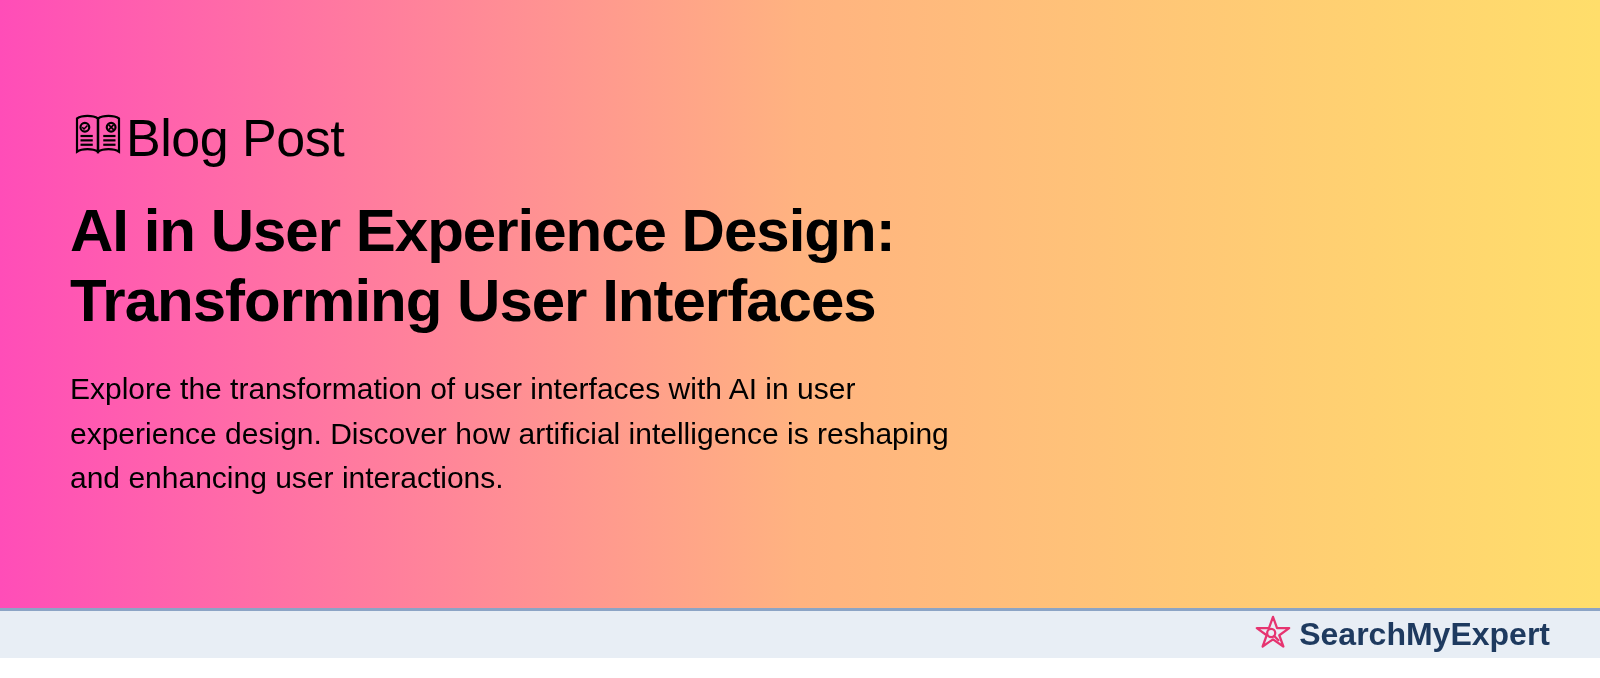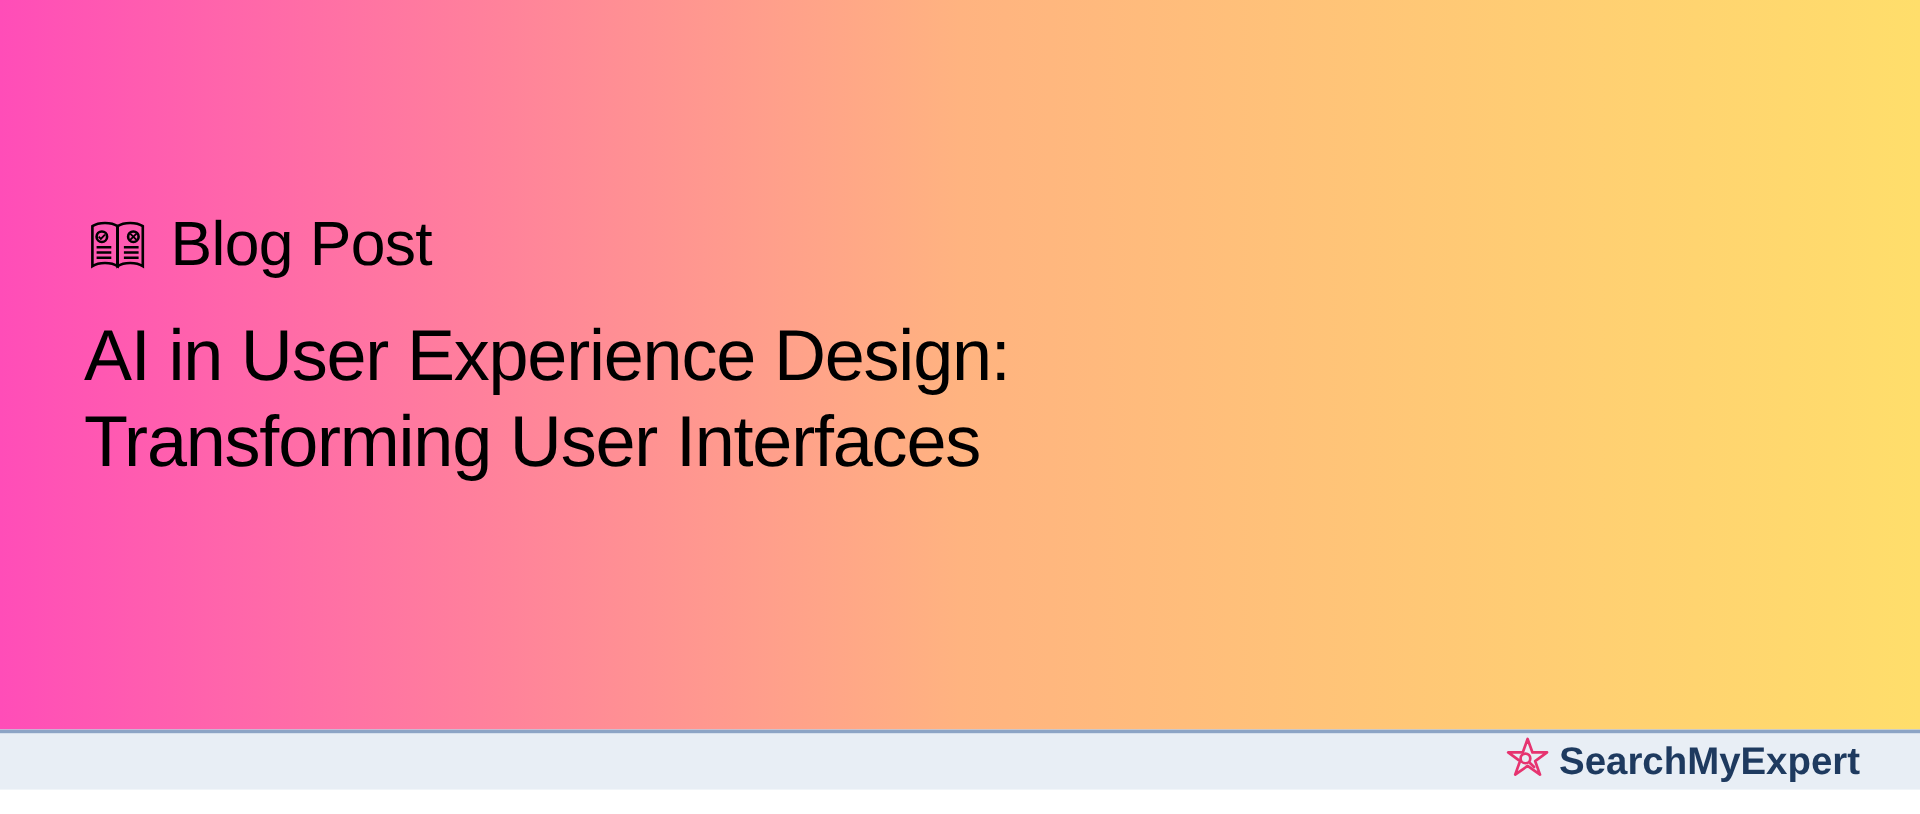--- a/index.html
+++ b/index.html
@@ -24,40 +24,39 @@
       padding: 0 70px;
     }
     
     .content-area {
       flex: 1;
       max-width: 1000px;
     }
     
     .category-row {
       display: flex;
-      align-items: flex-end;
-      gap: 16px;
+      align-items: flex-start;
       margin-bottom: 28px;
     }
     
     .book-icon {
       width: 56px;
       height: 56px;
     }
     
     .category-label {
       font-size: 52px;
       font-weight: 400;
       color: #000;
       letter-spacing: -0.5px;
     }
     
     .main-title {
       font-size: 60px;
-      font-weight: 400;
+      font-weight: 700;
       color: #000;
       line-height: 1.18;
       margin-bottom: 30px;
       letter-spacing: -1px;
     }
     
     .description {
       font-size: 30px;
       font-weight: 400;
       color: #000;
@@ -127,20 +126,21 @@
           <line x1="44" y1="19" x2="50" y2="25" stroke-width="1.8"></line>
           <line x1="50" y1="19" x2="44" y2="25" stroke-width="1.8"></line>
           <line x1="38" y1="32" x2="52" y2="32"></line>
           <line x1="38" y1="37" x2="52" y2="37"></line>
           <line x1="38" y1="42" x2="52" y2="42"></line>
         </svg>
       </span>
       <span class="category-label">Blog Post</span>
     </div>
     <h1 class="main-title">AI in User Experience Design: Transforming User Interfaces</h1>
+    <p class="description">Explore the transformation of user interfaces with AI in user experience design. Discover how artificial intelligence is reshaping and enhancing user interactions.</p>
   </div>
 </div>
 
 <div class="footer-bar">
   <div class="logo-area">
     <span>
       <svg class="star-icon" viewBox="0 0 40 40">
         <path d="M20 2 L24.5 14.5 L38 14.5 L27 22.5 L31.5 35 L20 27 L8.5 35 L13 22.5 L2 14.5 L15.5 14.5 Z" fill="none" stroke="#e63470" stroke-width="2.5" stroke-linejoin="round"></path>
         <circle cx="18" cy="20" r="4.5" fill="none" stroke="#e63470" stroke-width="2.5"></circle>
         <line x1="21.5" y1="23.5" x2="26" y2="28" stroke="#e63470" stroke-width="2.5" stroke-linecap="round"></line>

